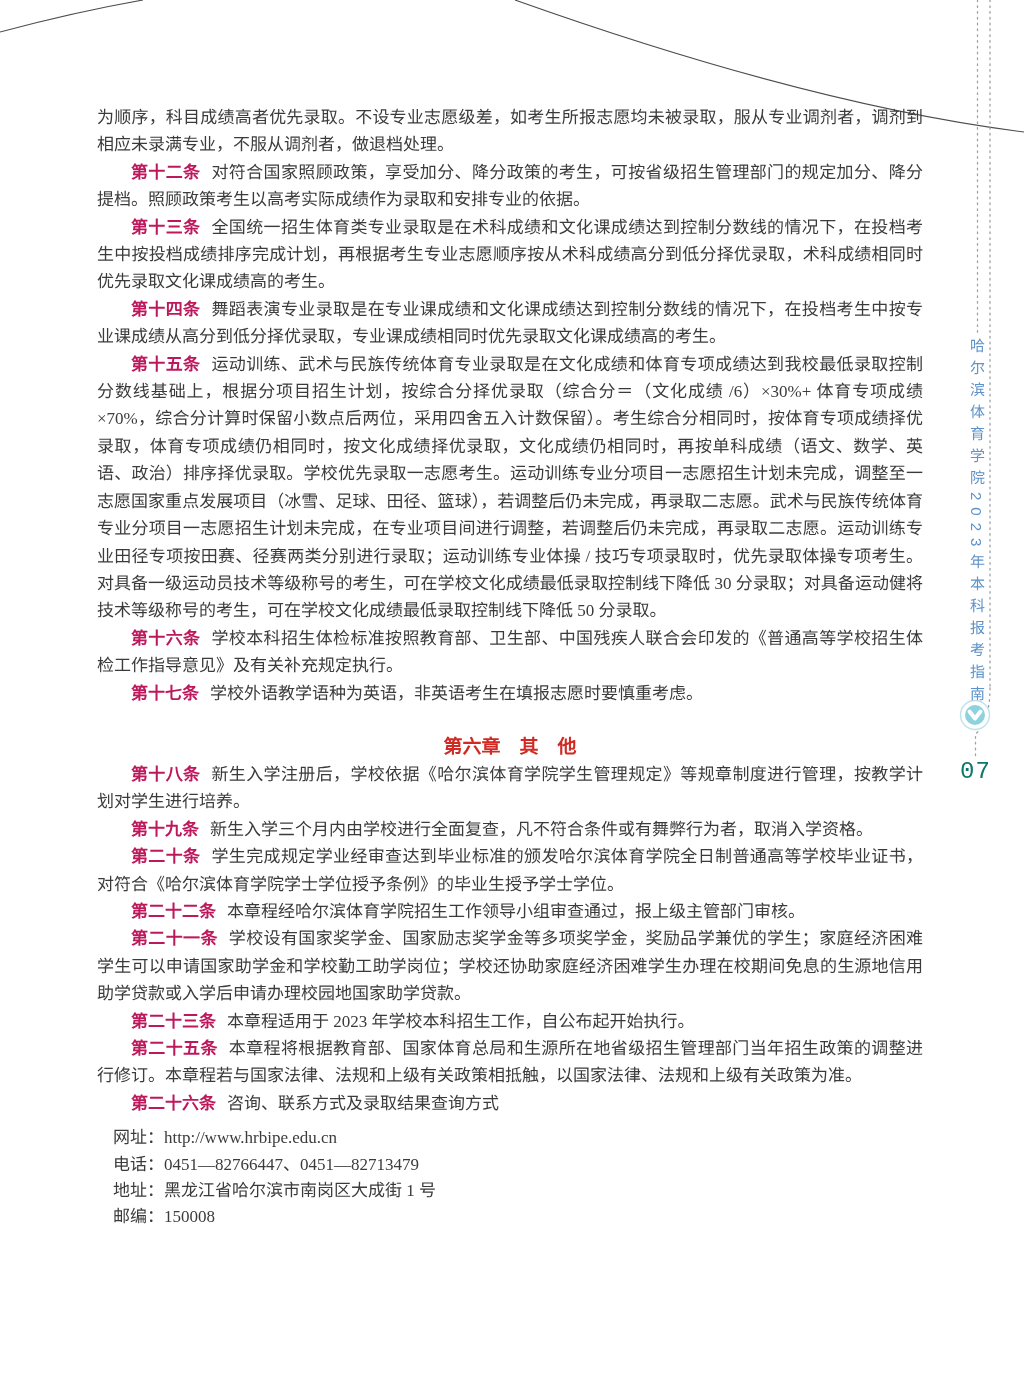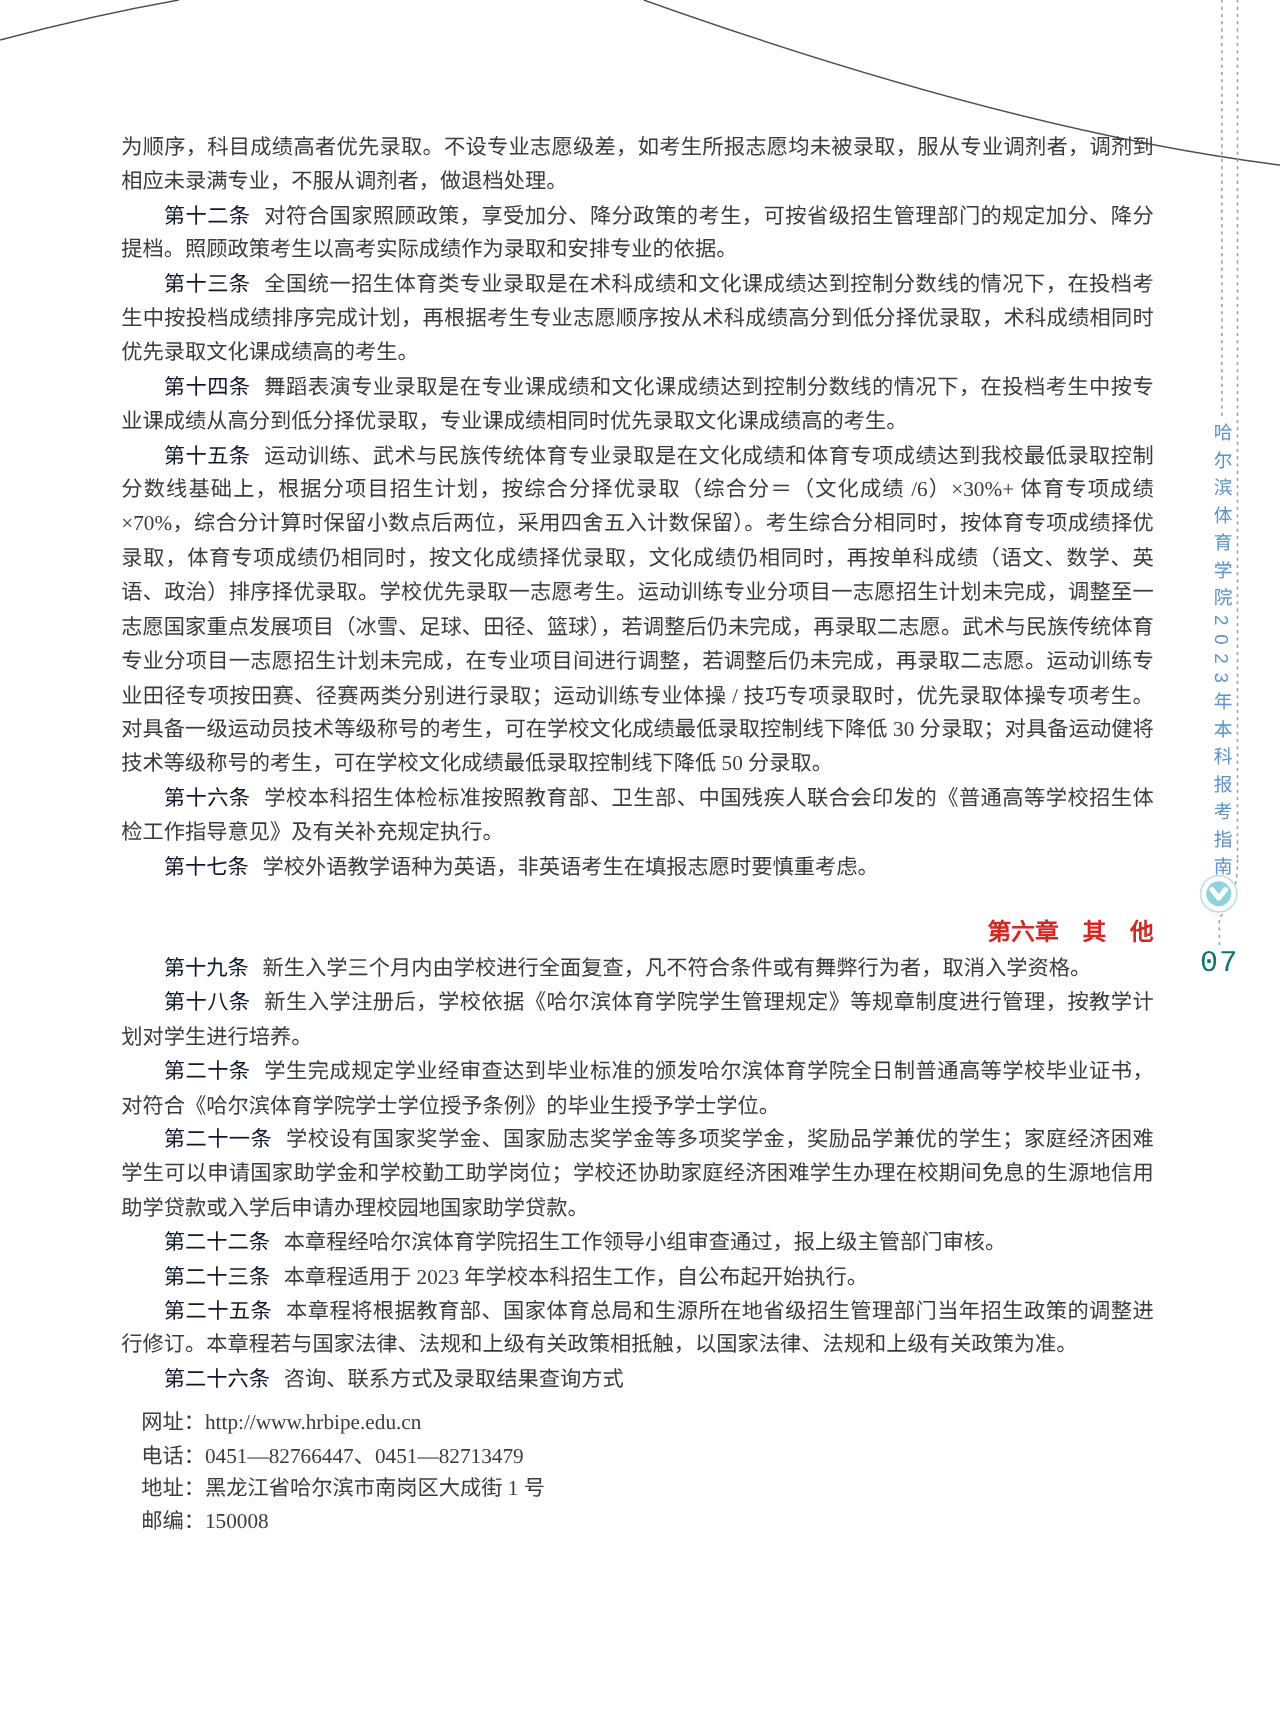--- a/index.html
+++ b/index.html
@@ -25,29 +25,29 @@
     position: absolute;
     left: 97px; top: 104px; width: 826px;
     color: #3b3b3b;
     font-size: 17px;
     line-height: 27.4px;
     text-align: justify;
   }
   .para { margin: 0; text-indent: 2em; }
   .para.no-indent { text-indent: 0; }
   .art-num {
-    color: #0f172a;
-    font-weight: normal;
+    color: #be185d;
+    font-weight: bold;
     font-family: "Liberation Sans", sans-serif;
     padding-right: 11px;
   }
   .chapter {
     margin: 26px 0 0 0;
     text-indent: 0;
-    text-align: right;
+    text-align: center;
     color: #d02a22;
     font-weight: bold;
     font-size: 19px;
     line-height: 28px;
     font-family: "Liberation Sans", sans-serif;
   }
   .contact {
     margin-left: 16px;
     margin-top: 8px;
   }
@@ -109,25 +109,25 @@
     <div>
         <p class="para"><span class="art-num">第十二条</span><span>对符合国家照顾政策，享受加分、降分政策的考生，可按省级招生管理部门的规定加分、降分提档。照顾政策考生以高考实际成绩作为录取和安排专业的依据。</span></p>
         <p class="para"><span class="art-num">第十三条</span><span>全国统一招生体育类专业录取是在术科成绩和文化课成绩达到控制分数线的情况下，在投档考生中按投档成绩排序完成计划，再根据考生专业志愿顺序按从术科成绩高分到低分择优录取，术科成绩相同时优先录取文化课成绩高的考生。</span></p>
         <p class="para"><span class="art-num">第十四条</span><span>舞蹈表演专业录取是在专业课成绩和文化课成绩达到控制分数线的情况下，在投档考生中按专业课成绩从高分到低分择优录取，专业课成绩相同时优先录取文化课成绩高的考生。</span></p>
         <p class="para"><span class="art-num">第十五条</span><span>运动训练、武术与民族传统体育专业录取是在文化成绩和体育专项成绩达到我校最低录取控制分数线基础上，根据分项目招生计划，按综合分择优录取（综合分＝（文化成绩 /6）×30%+ 体育专项成绩 ×70%，综合分计算时保留小数点后两位，采用四舍五入计数保留）。考生综合分相同时，按体育专项成绩择优录取，体育专项成绩仍相同时，按文化成绩择优录取，文化成绩仍相同时，再按单科成绩（语文、数学、英语、政治）排序择优录取。学校优先录取一志愿考生。运动训练专业分项目一志愿招生计划未完成，调整至一志愿国家重点发展项目（冰雪、足球、田径、篮球），若调整后仍未完成，再录取二志愿。武术与民族传统体育专业分项目一志愿招生计划未完成，在专业项目间进行调整，若调整后仍未完成，再录取二志愿。运动训练专业田径专项按田赛、径赛两类分别进行录取；运动训练专业体操 / 技巧专项录取时，优先录取体操专项考生。对具备一级运动员技术等级称号的考生，可在学校文化成绩最低录取控制线下降低 30 分录取；对具备运动健将技术等级称号的考生，可在学校文化成绩最低录取控制线下降低 50 分录取。</span></p>
         <p class="para"><span class="art-num">第十六条</span><span>学校本科招生体检标准按照教育部、卫生部、中国残疾人联合会印发的《普通高等学校招生体检工作指导意见》及有关补充规定执行。</span></p>
         <p class="para"><span class="art-num">第十七条</span><span>学校外语教学语种为英语，非英语考生在填报志愿时要慎重考虑。</span></p>
       </div>
     <h2 class="chapter">第六章　其　他</h2>
     <div>
+        <p class="para"><span class="art-num">第十八条</span><span>新生入学注册后，学校依据《哈尔滨体育学院学生管理规定》等规章制度进行管理，按教学计划对学生进行培养。</span></p>
         <p class="para"><span class="art-num">第十九条</span><span>新生入学三个月内由学校进行全面复查，凡不符合条件或有舞弊行为者，取消入学资格。</span></p>
-        <p class="para"><span class="art-num">第十八条</span><span>新生入学注册后，学校依据《哈尔滨体育学院学生管理规定》等规章制度进行管理，按教学计划对学生进行培养。</span></p>
         <p class="para"><span class="art-num">第二十条</span><span>学生完成规定学业经审查达到毕业标准的颁发哈尔滨体育学院全日制普通高等学校毕业证书，对符合《哈尔滨体育学院学士学位授予条例》的毕业生授予学士学位。</span></p>
+        <p class="para"><span class="art-num">第二十二条</span><span>本章程经哈尔滨体育学院招生工作领导小组审查通过，报上级主管部门审核。</span></p>
         <p class="para"><span class="art-num">第二十一条</span><span>学校设有国家奖学金、国家励志奖学金等多项奖学金，奖励品学兼优的学生；家庭经济困难学生可以申请国家助学金和学校勤工助学岗位；学校还协助家庭经济困难学生办理在校期间免息的生源地信用助学贷款或入学后申请办理校园地国家助学贷款。</span></p>
-        <p class="para"><span class="art-num">第二十二条</span><span>本章程经哈尔滨体育学院招生工作领导小组审查通过，报上级主管部门审核。</span></p>
         <p class="para"><span class="art-num">第二十三条</span><span>本章程适用于 2023 年学校本科招生工作，自公布起开始执行。</span></p>
         <p class="para"><span class="art-num">第二十五条</span><span>本章程将根据教育部、国家体育总局和生源所在地省级招生管理部门当年招生政策的调整进行修订。本章程若与国家法律、法规和上级有关政策相抵触，以国家法律、法规和上级有关政策为准。</span></p>
         <p class="para"><span class="art-num">第二十六条</span><span>咨询、联系方式及录取结果查询方式</span></p>
       </div>
     <div class="contact">
         <div class="contact-line">网址：http://www.hrbipe.edu.cn</div>
         <div class="contact-line">电话：0451—82766447、0451—82713479</div>
         <div class="contact-line">地址：黑龙江省哈尔滨市南岗区大成街 1 号</div>
         <div class="contact-line">邮编：150008</div>
       </div>

